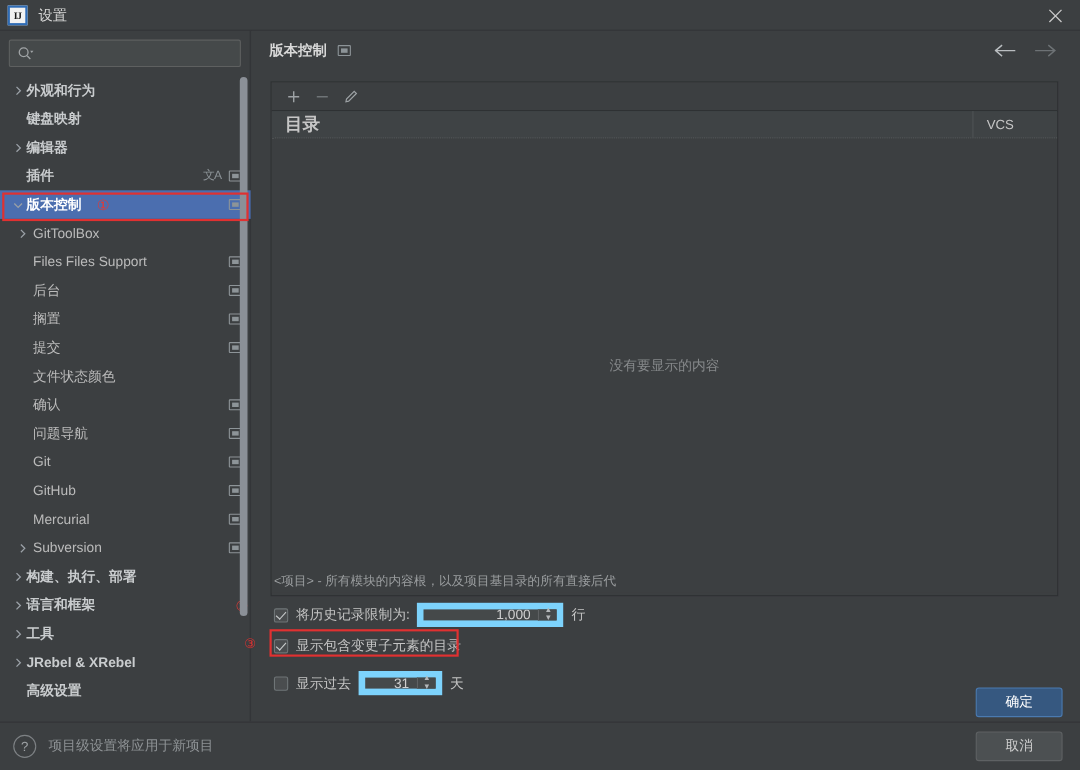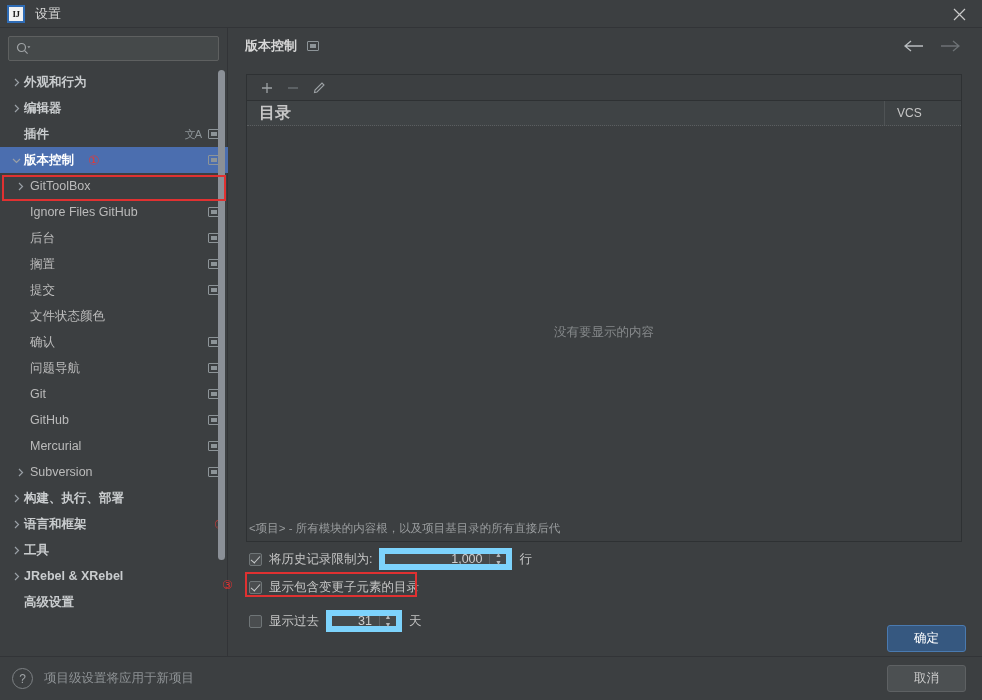--- a/index.html
+++ b/index.html
@@ -241,20 +241,28 @@
     <div class="tree" id="tree">
         <div class="tree-row lvl0">
           <span class="chev">
             <svg width="9" height="9" viewBox="0 0 9 9">
               <path d="M3 1 L6.5 4.5 L3 8" stroke="currentColor" stroke-width="1.2" fill="none"></path>
             </svg>
           </span>
           <span class="label">外观和行为</span>
         </div>
         <div class="tree-row lvl0">
+          <span class="chev spacer">
+            <svg width="9" height="9" viewBox="0 0 9 9">
+              <path d="M3 1 L6.5 4.5 L3 8" stroke="currentColor" stroke-width="1.2" fill="none"></path>
+            </svg>
+          </span>
+          <span class="label">键盘映射</span>
+        </div>
+        <div class="tree-row lvl0">
           <span class="chev">
             <svg width="9" height="9" viewBox="0 0 9 9">
               <path d="M3 1 L6.5 4.5 L3 8" stroke="currentColor" stroke-width="1.2" fill="none"></path>
             </svg>
           </span>
           <span class="label">编辑器</span>
         </div>
         <div class="tree-row lvl0">
           <span class="chev spacer">
             <svg width="9" height="9" viewBox="0 0 9 9">
@@ -281,21 +289,21 @@
         </div>
         <div class="tree-row lvl1">
           <span class="chev">
             <svg width="9" height="9" viewBox="0 0 9 9">
               <path d="M3 1 L6.5 4.5 L3 8" stroke="currentColor" stroke-width="1.2" fill="none"></path>
             </svg>
           </span>
           <span class="label">GitToolBox</span>
         </div>
         <div class="tree-row lvl1">
-          <span class="label">Ignore Files GitHub</span>
+          <span class="label">Files Files Support</span>
           <span class="row-icons">
             <span class="mini-win"></span>
           </span>
         </div>
         <div class="tree-row lvl1">
           <span class="label">后台</span>
           <span class="row-icons">
             <span class="mini-win"></span>
           </span>
         </div>

